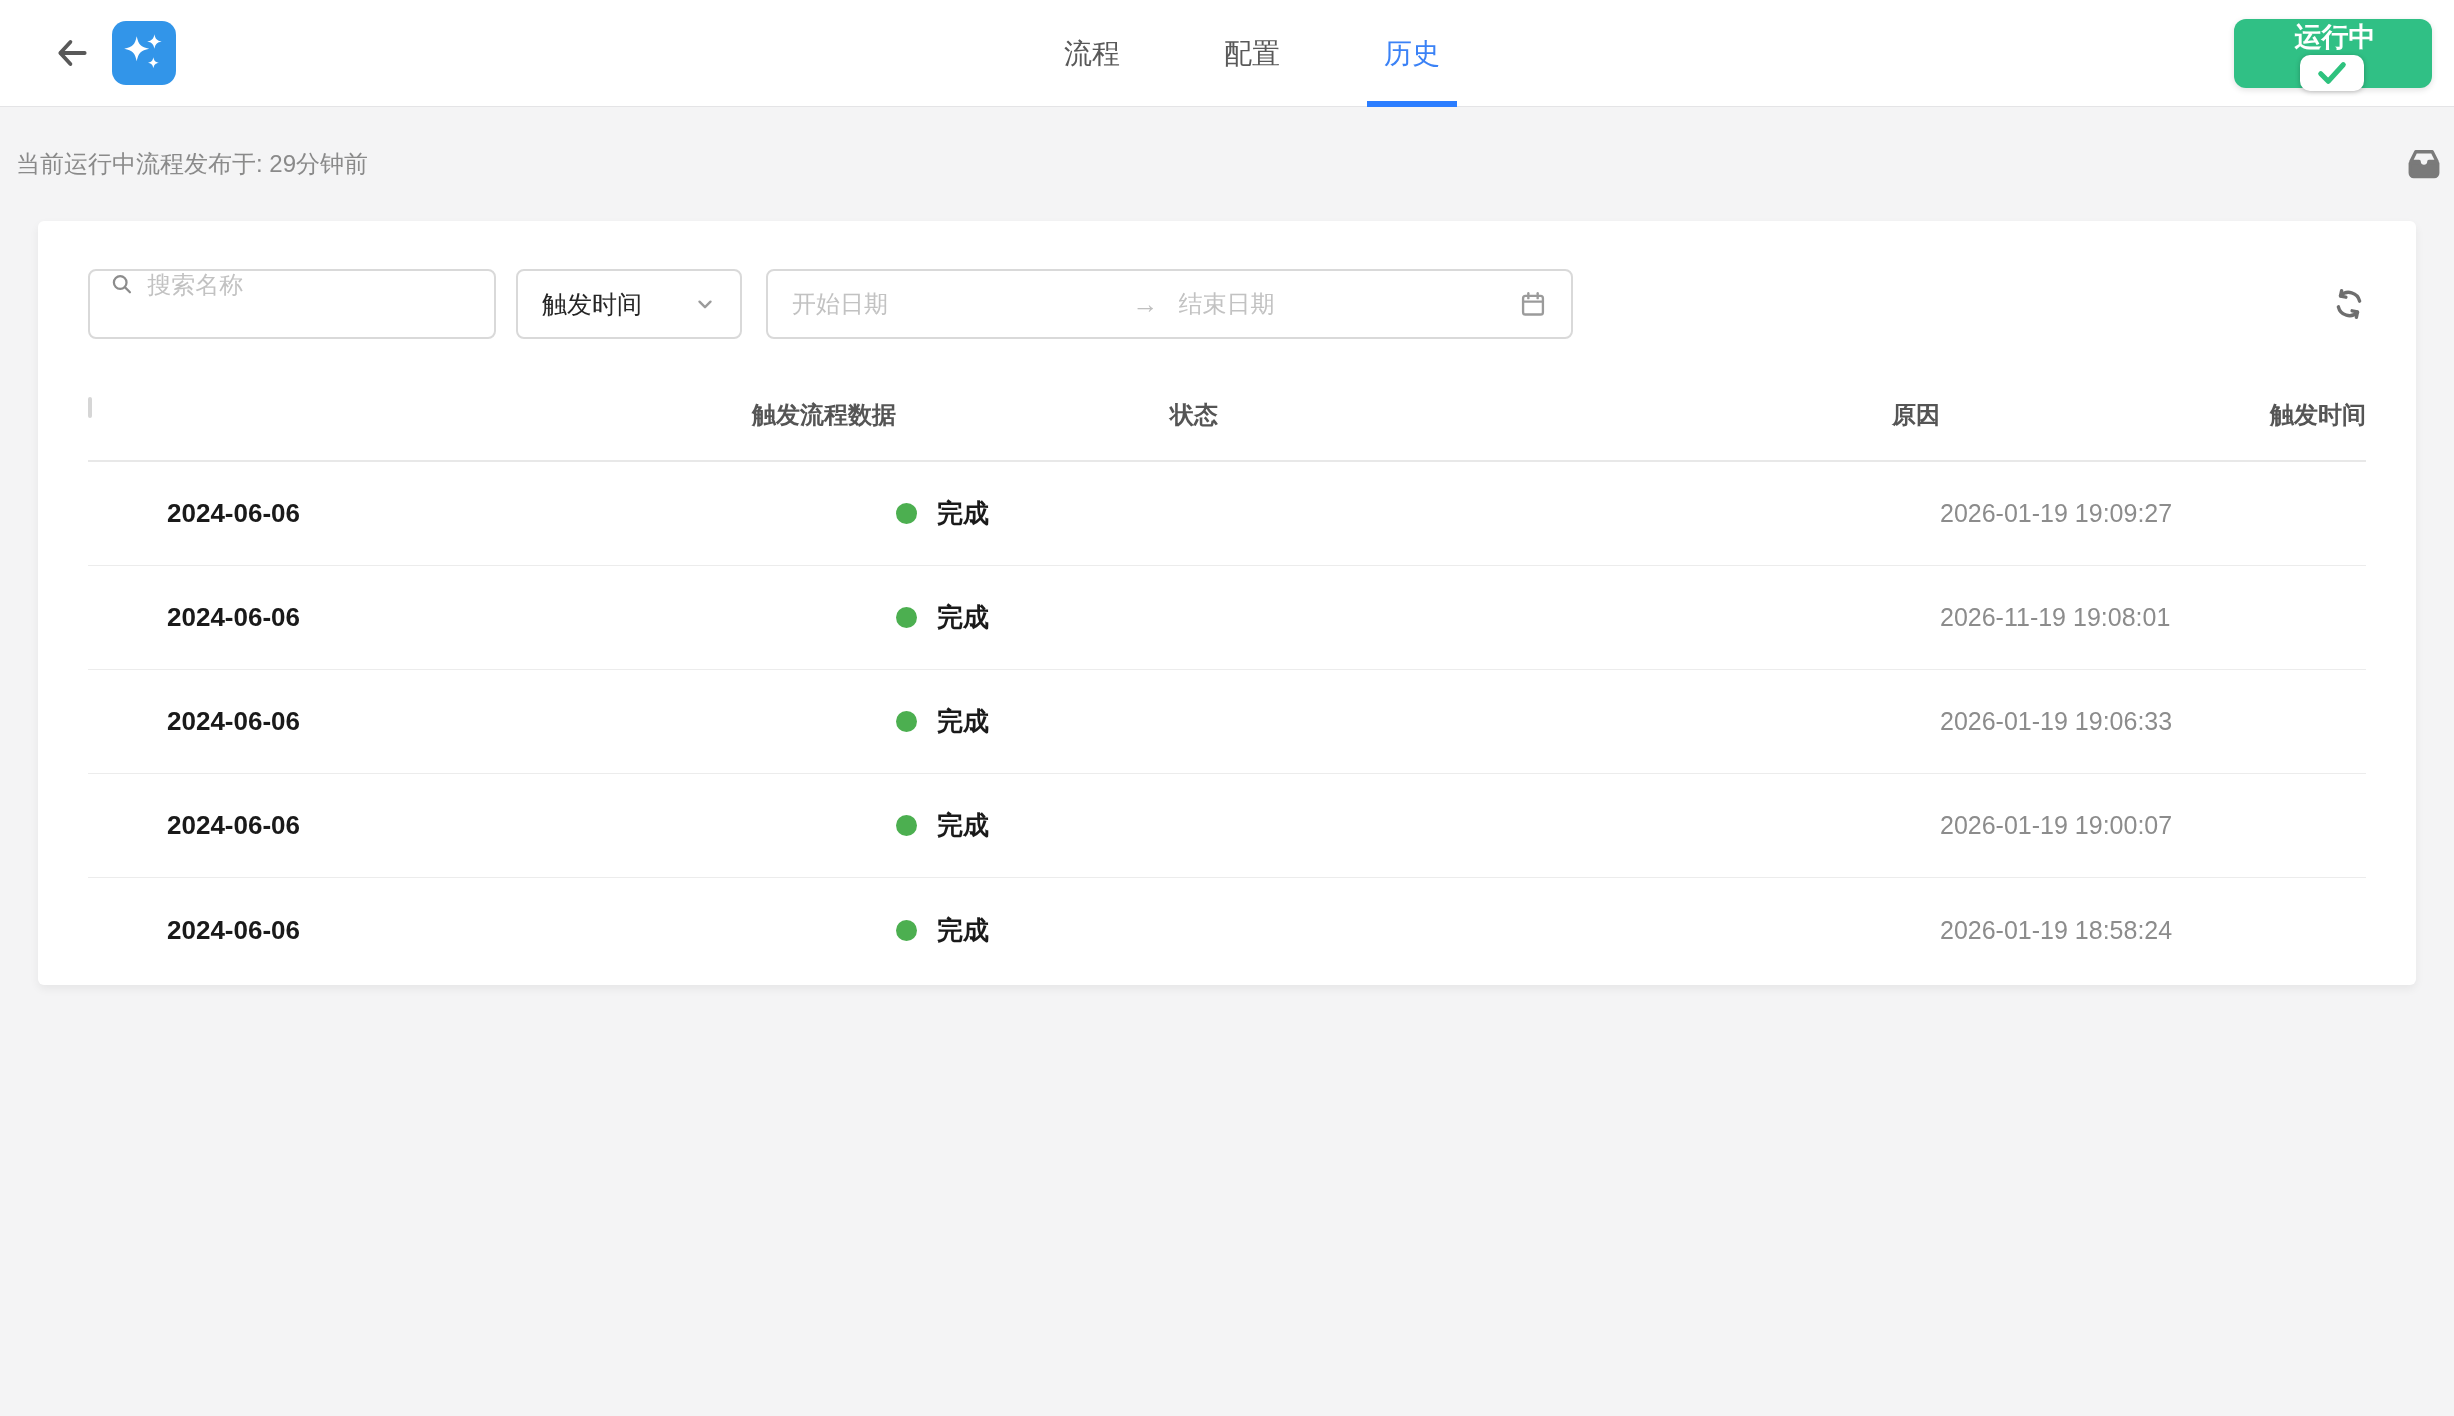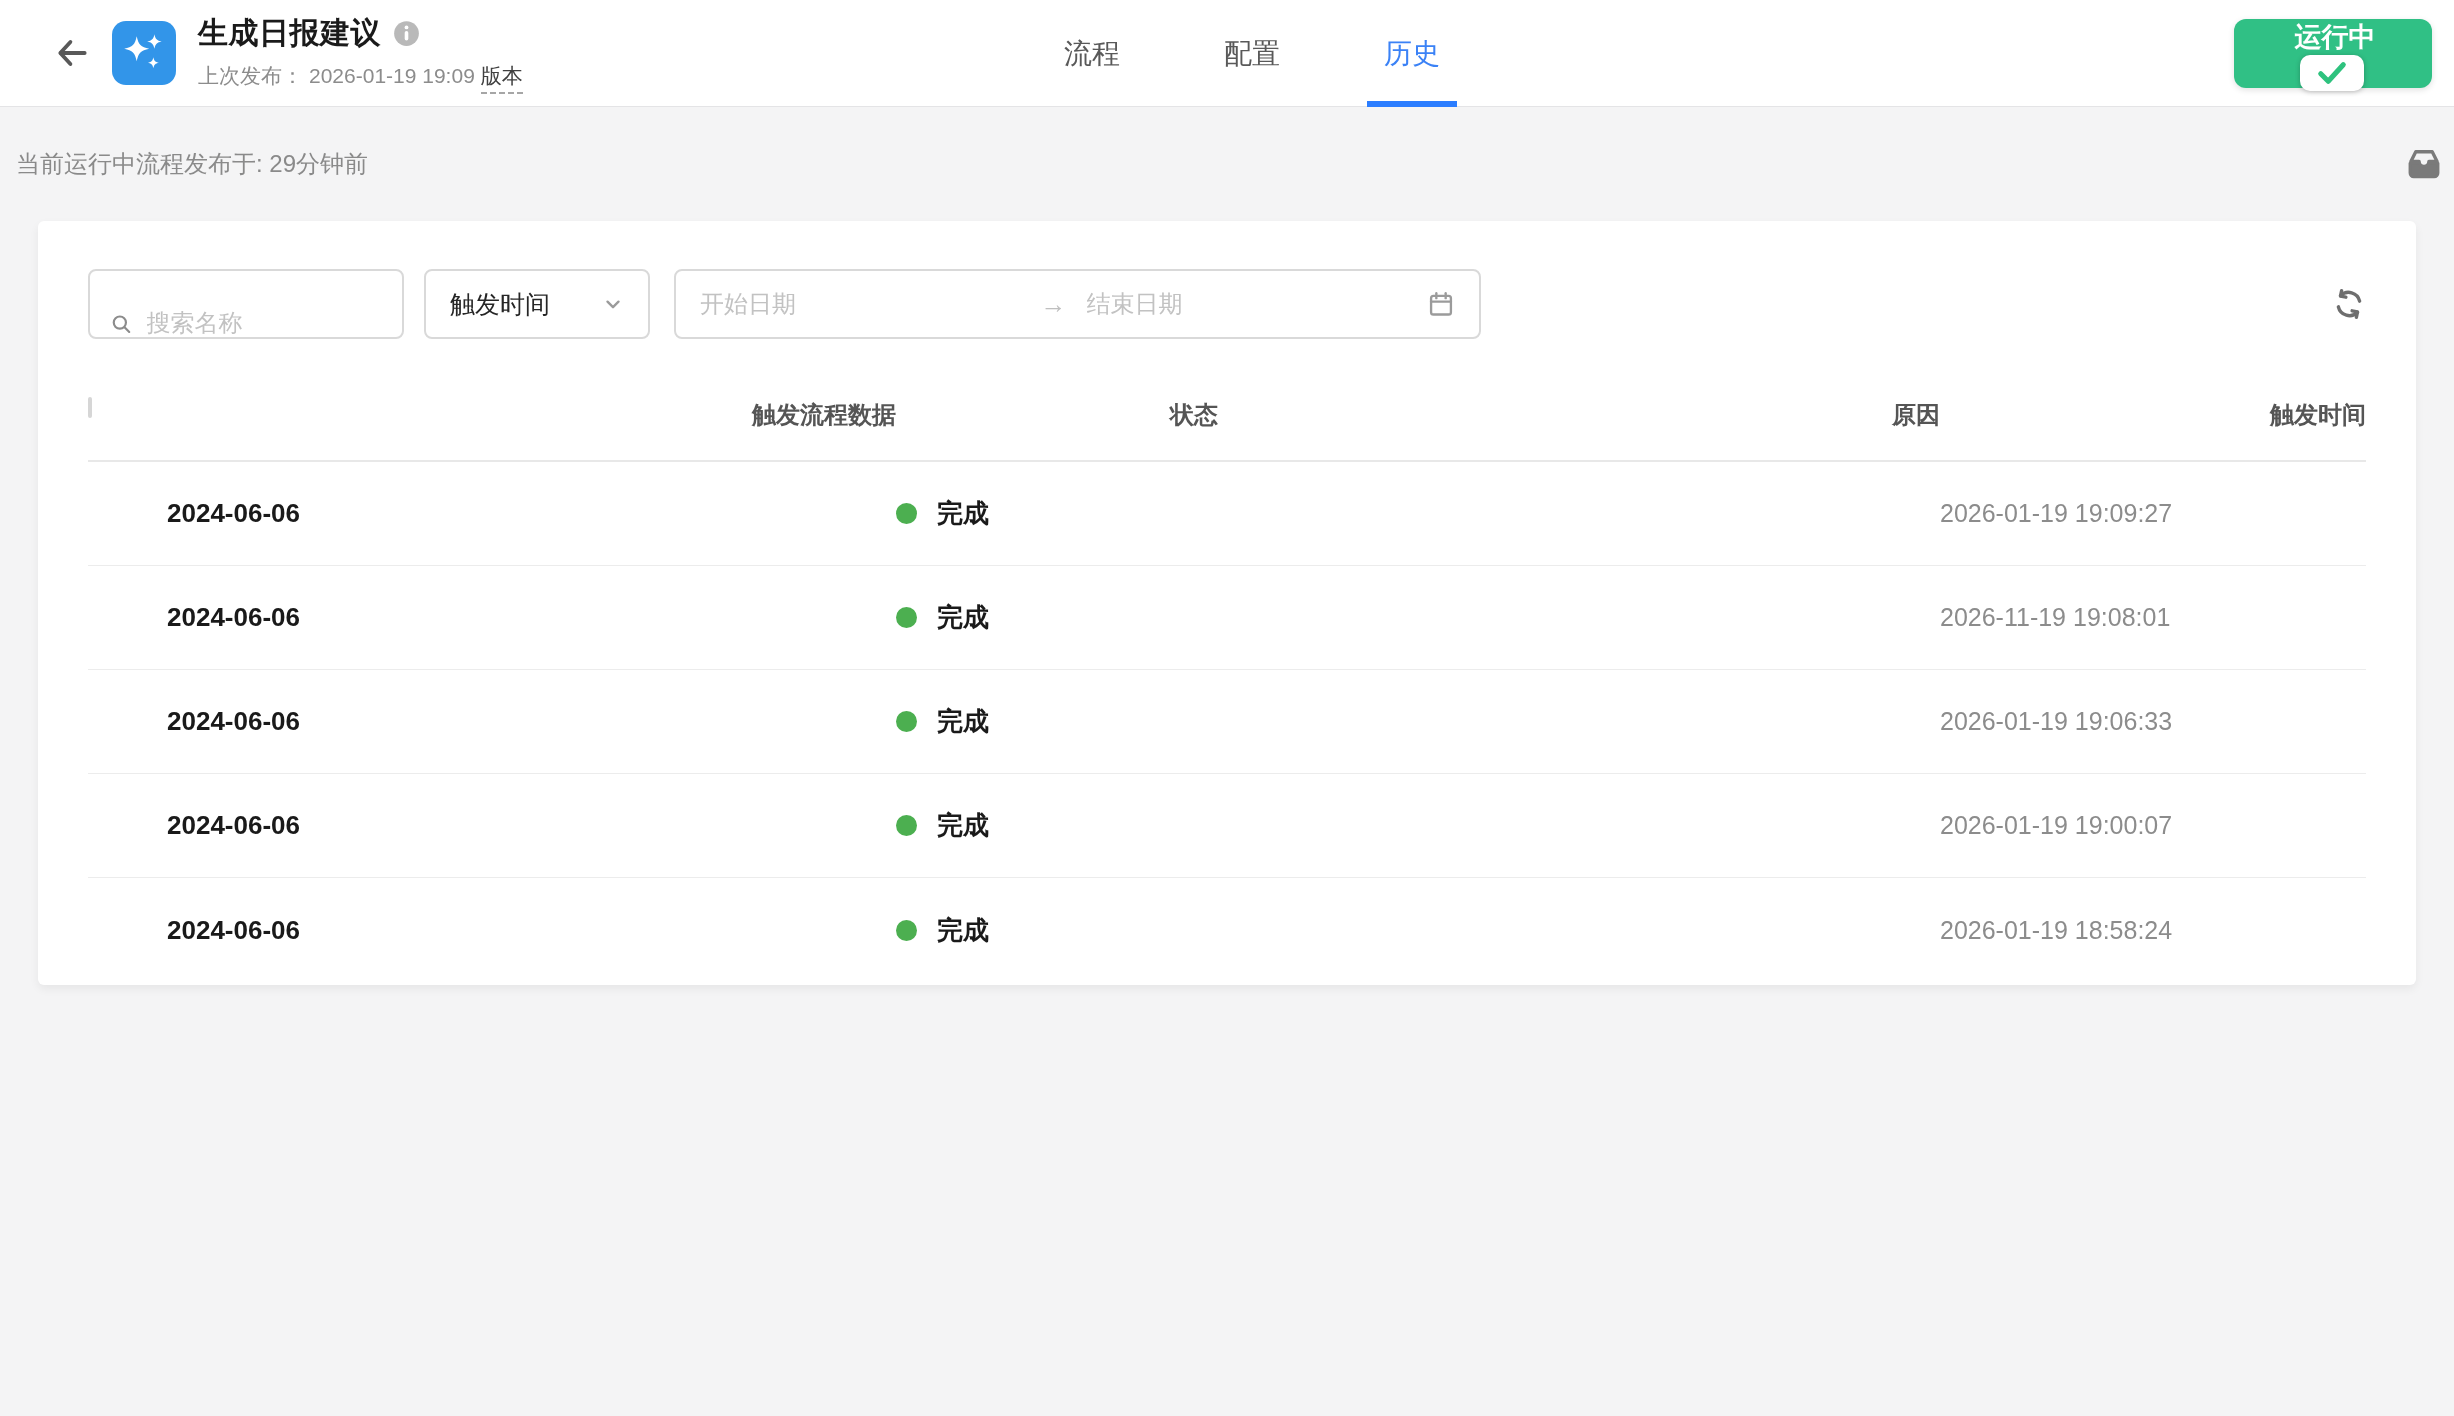--- a/index.html
+++ b/index.html
@@ -122,24 +122,24 @@
   }
 
   
   .filters {
     display: flex;
     align-items: center;
     padding-top: 48px;
     height: 118px;
   }
   .search-box {
-    width: 316px; height: 70px;
+    width: 408px; height: 70px;
     border: 2px solid #d9d9d9;
     border-radius: 8px;
-    display: flex; align-items: flex-end;
+    display: flex; align-items: flex-start;
     padding: 0 20px;
     gap: 14px;
     background: #fff;
   }
   .search-box input {
     border: none; outline: none;
     font-size: 24px;
     width: 100%;
     font-family: inherit;
     color: #262626;
@@ -234,35 +234,20 @@
   </div>
 
   <div class="app-icon">
     <svg width="50" height="50" viewBox="0 0 48 48">
       <path fill="#ffffff" d="M17 8 C18.6 16 21 18.4 29 20 C21 21.6 18.6 24 17 32 C15.4 24 13 21.6 5 20 C13 18.4 15.4 16 17 8 Z"></path>
       <path fill="#ffffff" d="M34 6 C34.9 10.6 36.4 12.1 41 13 C36.4 13.9 34.9 15.4 34 20 C33.1 15.4 31.6 13.9 27 13 C31.6 12.1 33.1 10.6 34 6 Z"></path>
       <path fill="#ffffff" d="M33 28 C33.7 31.5 34.8 32.6 38.3 33.3 C34.8 34 33.7 35.1 33 38.6 C32.3 35.1 31.2 34 27.7 33.3 C31.2 32.6 32.3 31.5 33 28 Z"></path>
     </svg>
   </div>
 
-  <div class="title-block">
-    <div class="title-row">
-      <span class="page-title">生成日报建议</span>
-      <svg width="27" height="27" viewBox="0 0 24 24">
-        <circle cx="12" cy="12" r="11" fill="#b9b9b9"></circle>
-        <circle cx="12" cy="6.6" r="1.7" fill="#ffffff"></circle>
-        <rect x="10.4" y="9.8" width="3.2" height="8.4" rx="1.6" fill="#ffffff"></rect>
-      </svg>
-    </div>
-    <div class="subtitle-row">
-      <span>上次发布：</span>
-      <span>2026-01-19 19:09</span>
-      <span class="version-link">版本</span>
-    </div>
-  </div>
 
   <div class="tabs">
     <div class="tab">流程</div>
     <div class="tab">配置</div>
     <div class="tab active">历史</div>
   </div>
 
   <div class="run-toggle">
     <span class="toggle-label">运行中</span>
     <span class="toggle-knob">

